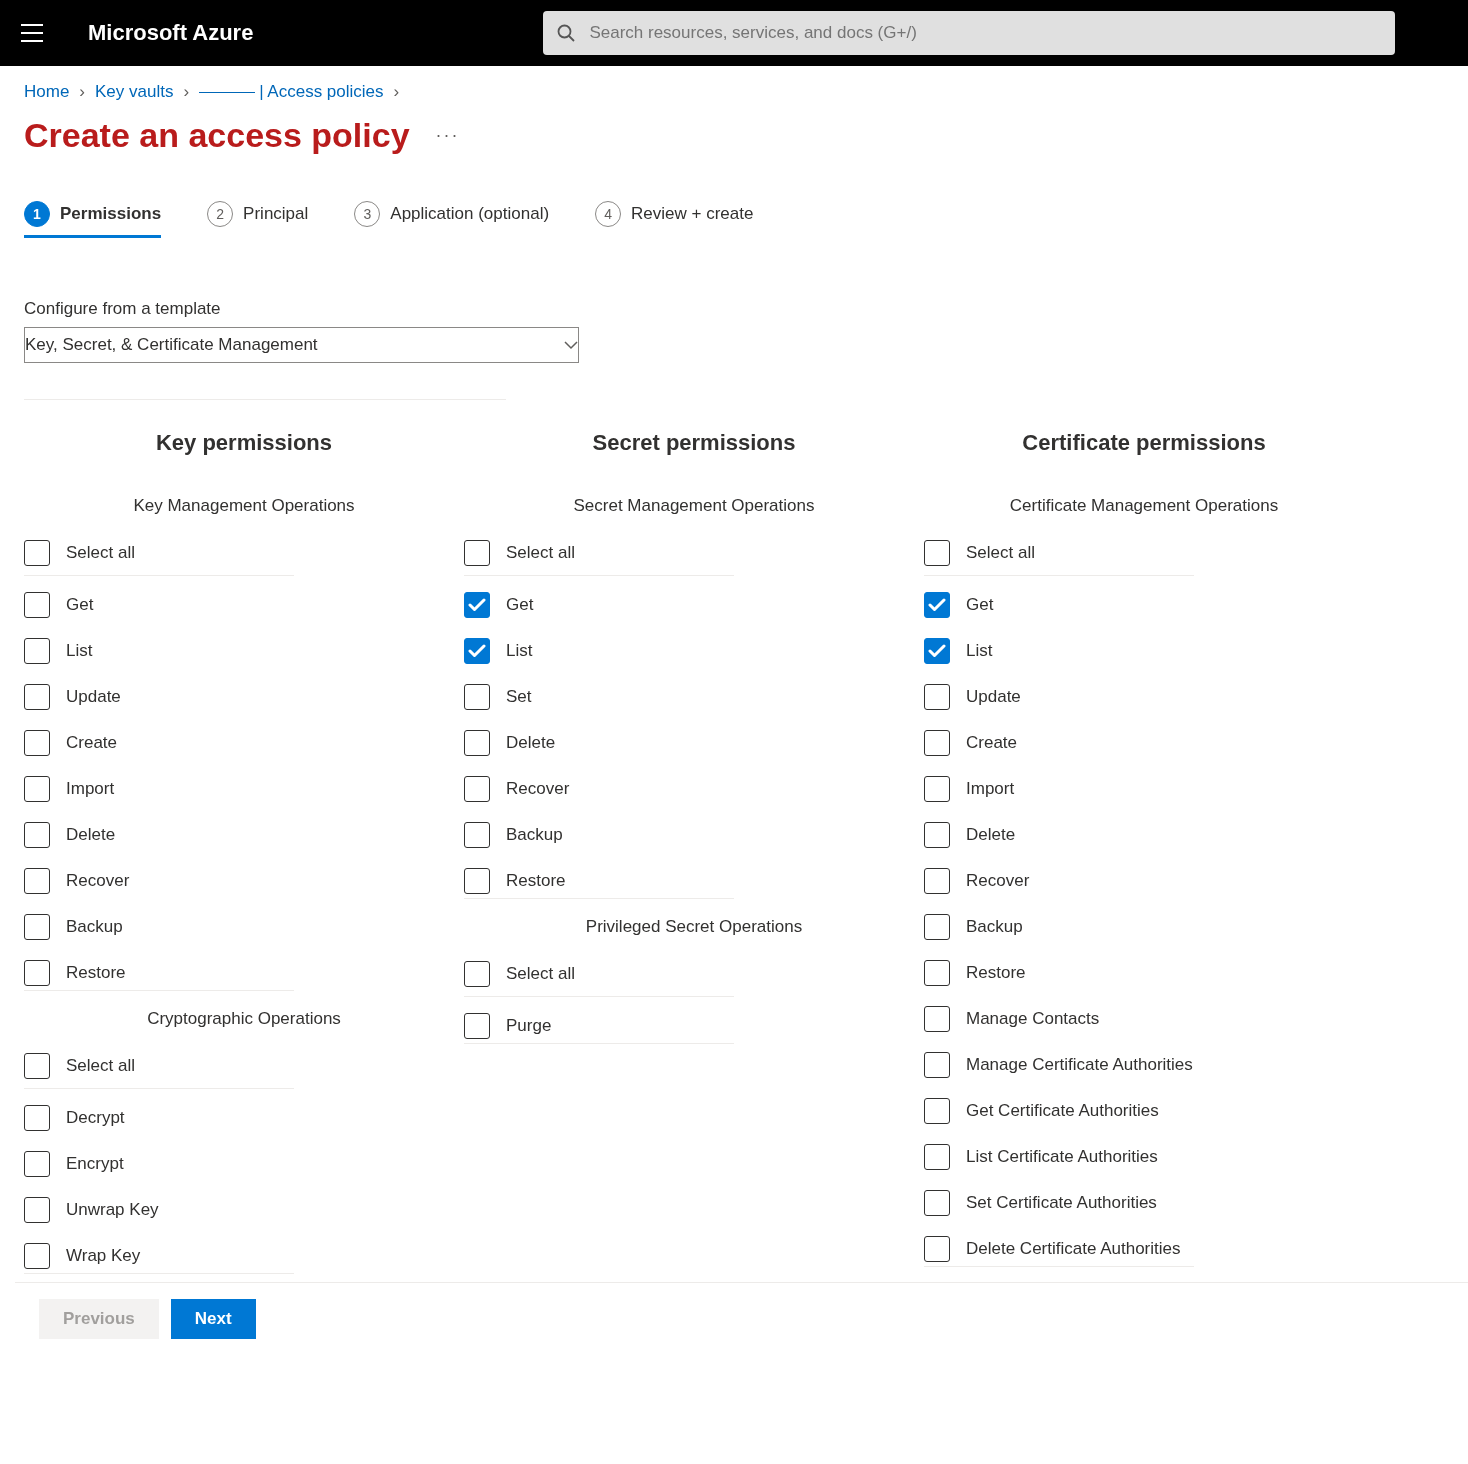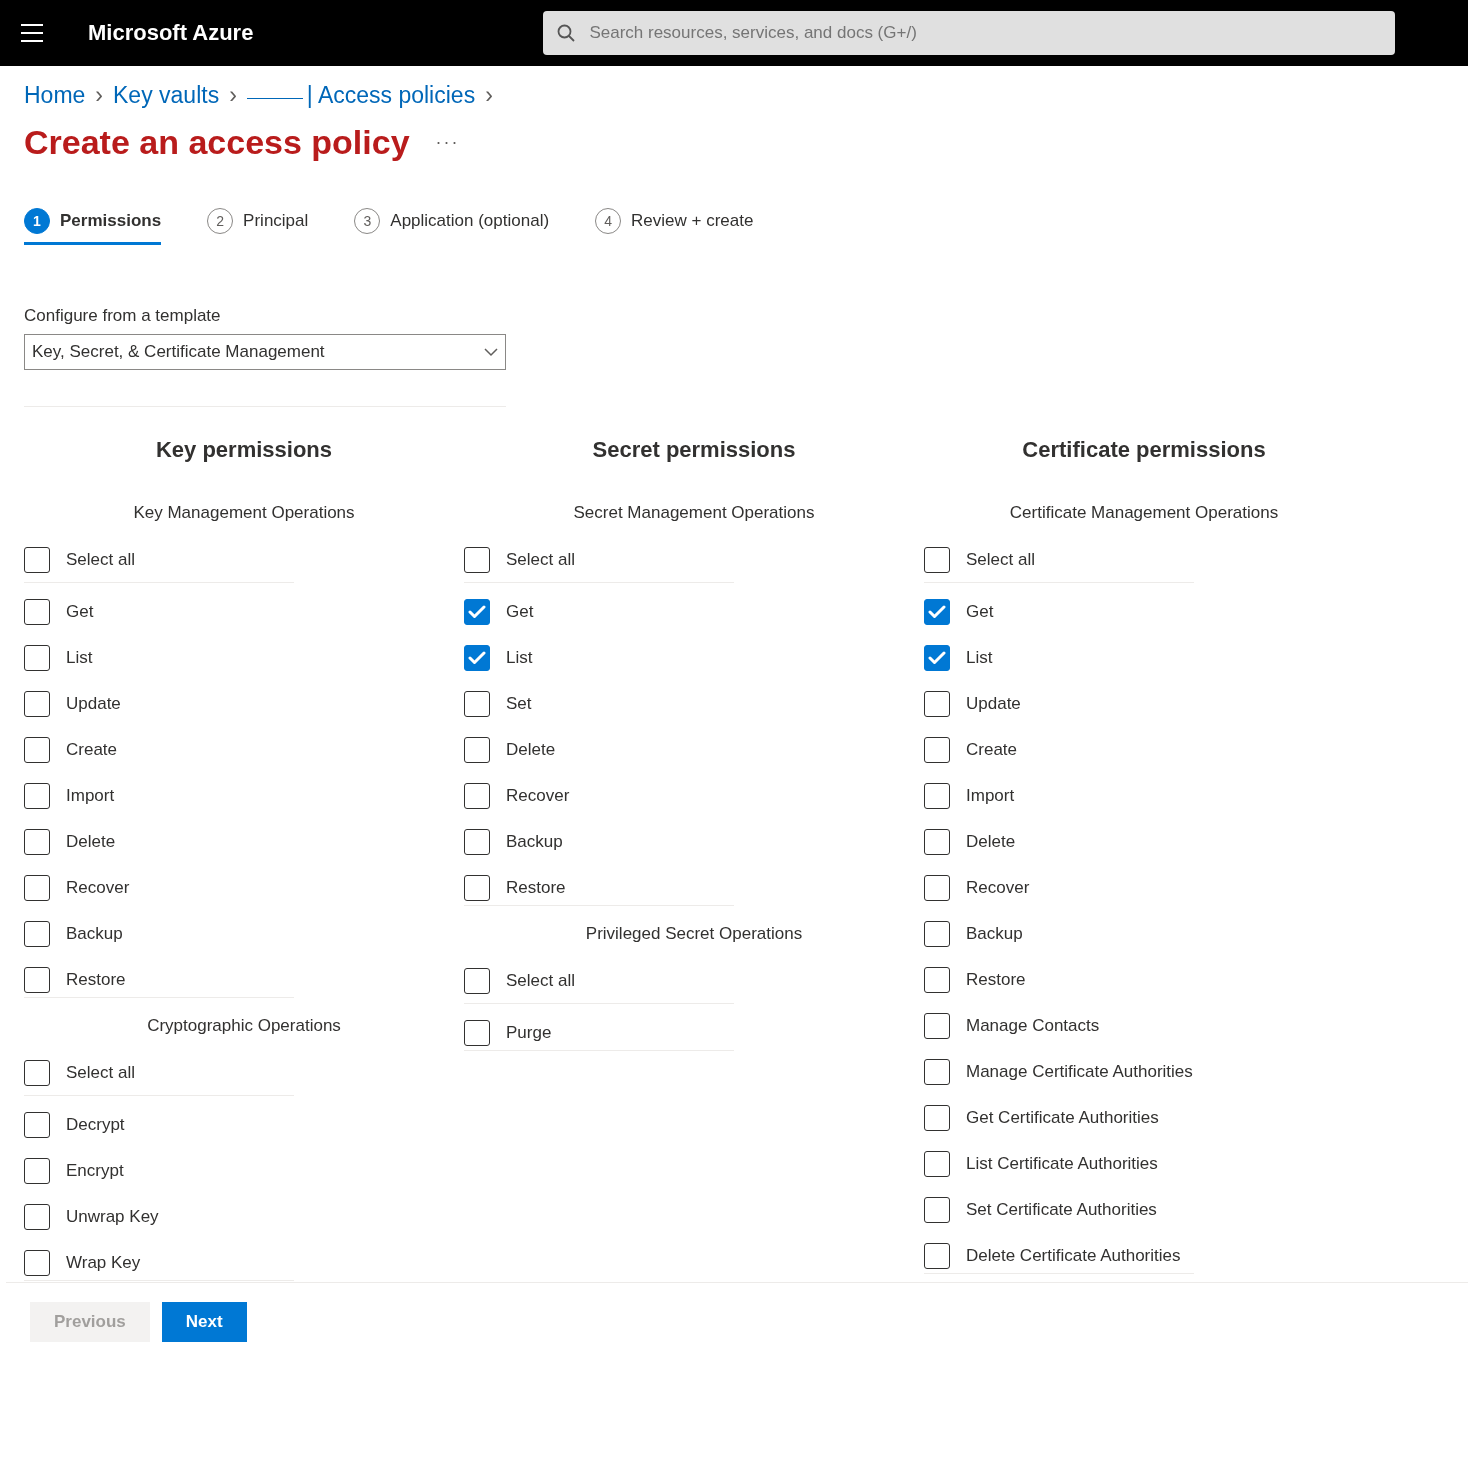--- a/index.html
+++ b/index.html
@@ -5,51 +5,51 @@
 * { box-sizing: border-box; margin: 0; padding: 0; }
 body { font-family: "Segoe UI", -apple-system, BlinkMacSystemFont, sans-serif; font-size: 14px; color: #323130; background: #fff; width: 1468px; }
 .top-bar { background: #000; height: 66px; display: flex; align-items: center; padding: 0 16px; }
 .hamburger { width: 32px; height: 32px; display: flex; align-items: center; justify-content: center; cursor: pointer; margin-right: 40px; }
 .hamburger svg { stroke: #fff; }
 .brand { color: #fff; font-size: 22px; font-weight: 600; margin-right: 290px; }
 .search-wrap { flex: 0 0 852px; height: 44px; background: #e0e0e0; border-radius: 4px; display: flex; align-items: center; padding: 0 14px; }
 .search-wrap svg { flex: 0 0 auto; }
 .search-input { flex: 1; border: none; background: transparent; font-size: 17px; color: #555; padding-left: 14px; outline: none; }
 .content { padding: 16px 24px 0 24px; height: 1280px; overflow: hidden; position: relative; }
-.breadcrumb { display: flex; align-items: center; gap: 10px; margin-bottom: 14px; font-size: 23px; }
+.breadcrumb { display: flex; align-items: center; gap: 10px; margin-bottom: 14px; font-size: 17px; }
 .breadcrumb a { color: #0067b8; text-decoration: none; cursor: pointer; }
 .breadcrumb .chev { color: #605e5c; }
 .breadcrumb .underline { border-bottom: 1.5px solid #0067b8; display: inline-block; width: 56px; margin-right: 4px; vertical-align: baseline; position: relative; top: -4px; }
 .page-title-row { display: flex; align-items: center; gap: 26px; margin-bottom: 46px; }
 .page-title { font-size: 34px; font-weight: 600; color: #b91c1c; }
 .more-dots { color: #605e5c; font-size: 18px; cursor: pointer; letter-spacing: 2px; }
 .tabs { display: flex; gap: 46px; margin-bottom: 62px; }
 .tab { display: flex; align-items: center; gap: 10px; padding-bottom: 10px; cursor: pointer; position: relative; font-size: 17px; color: #323130; }
 .tab .num { width: 26px; height: 26px; border-radius: 50%; border: 1.5px solid #8a8886; display: flex; align-items: center; justify-content: center; font-size: 14px; color: #605e5c; }
 .tab.active .num { background: #0078d4; border-color: #0078d4; color: #fff; }
 .tab.active { font-weight: 600; }
 .tab.active::after { content: ""; position: absolute; left: 0; right: 0; bottom: -1px; height: 3px; background: #0078d4; }
 .field-label { font-size: 17px; color: #323130; margin-bottom: 8px; }
-.dropdown { width: 482px; height: 36px; border: 1px solid #8a8886; display: flex; align-items: center; justify-content: space-between; padding: 0 7px; cursor: pointer; margin-bottom: 36px; font-size: 17px; }
+.dropdown { width: 555px; height: 36px; border: 1px solid #8a8886; display: flex; align-items: center; justify-content: space-between; padding: 0 0; cursor: pointer; margin-bottom: 36px; font-size: 17px; }
 .dropdown svg { stroke: #605e5c; }
 .divider { height: 1px; background: #edebe9; width: 482px; margin-bottom: 30px; }
 .columns { display: flex; gap: 0; }
 .col { flex: 0 0 440px; text-align: center; }
 .col:nth-child(2) { flex: 0 0 460px; }
 .section-title { font-size: 22px; font-weight: 700; margin-bottom: 40px; }
 .group-title { font-size: 17px; color: #323130; margin-bottom: 14px; }
 .checkrow { display: flex; align-items: center; height: 46px; }
 .checkrow:not(:last-child) {  }
 .checkbox { width: 26px; height: 26px; border: 1.5px solid #323130; border-radius: 3px; margin-right: 16px; cursor: pointer; display: flex; align-items: center; justify-content: center; background: #fff; }
 .checkbox.checked { background: #0078d4; border-color: #0078d4; }
 .checkbox.checked svg { stroke: #fff; }
 .check-label { font-size: 17px; cursor: pointer; }
 .select-all-border { width: 270px; border-bottom: 1px solid #edebe9; margin-bottom: 6px; }
 .col .list-end { width: 270px; border-bottom: 1px solid #edebe9; margin-top: -6px; margin-bottom: 18px; }
-.footer { height: 64px; border-top: 1px solid #edebe9; display: flex; align-items: flex-end; padding: 4px 24px; gap: 12px; position: absolute; left:6px; right:0; bottom:0; background:#fff; }
+.footer { height: 64px; border-top: 1px solid #edebe9; display: flex; align-items: flex-start; padding: 16px 24px; gap: 12px; position: absolute; left:15px; right:0; bottom:0; background:#fff; }
 .btn { height: 40px; padding: 0 24px; border: none; font-size: 17px; font-weight: 600; cursor: pointer; display: flex; align-items: center; justify-content: center; }
 .btn.prev { background: #f3f2f1; color: #a19f9d; cursor: default; }
 .btn.next { background: #0078d4; color: #fff; }
 .page-wrap { position: relative; width: 1468px; height: 1464px; overflow: hidden; }
 </style>
 </head>
 <body>
 <div class="page-wrap">
 
 <div class="top-bar">

